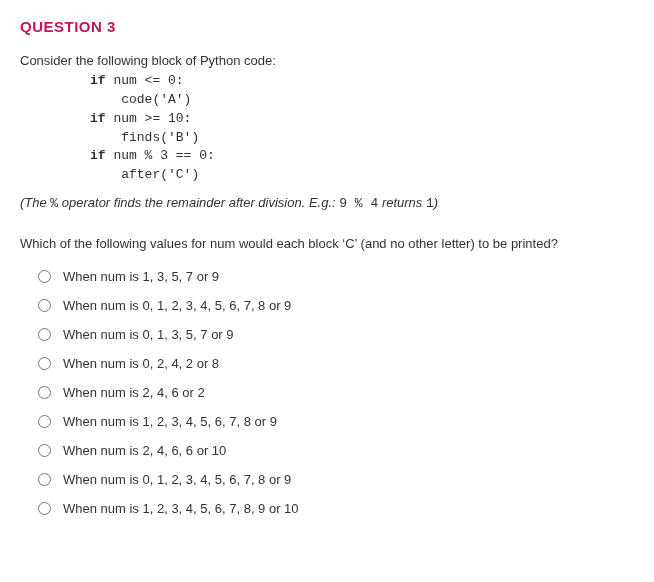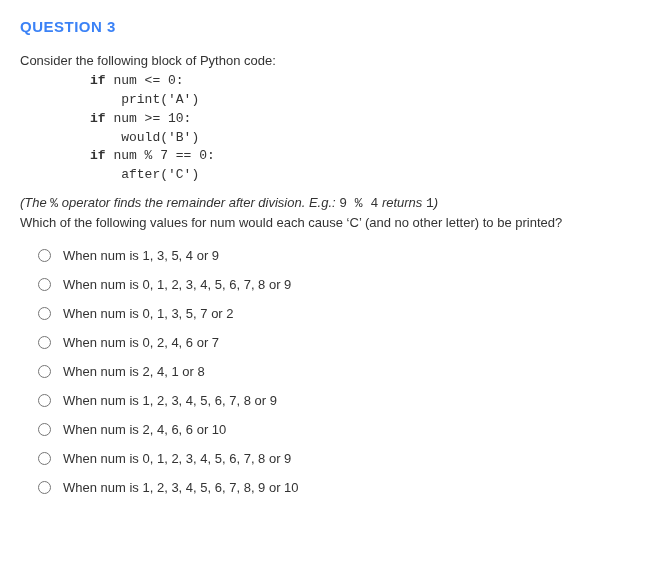--- a/index.html
+++ b/index.html
@@ -8,39 +8,39 @@
     color: #333;
     margin: 0;
     padding: 18px 20px;
     background: #fff;
     width: 654px;
     box-sizing: border-box;
   }
   h2 {
     font-size: 15px;
     font-weight: bold;
-    color: #3b82f6;
+    color: #be185d;
     letter-spacing: 0.5px;
     margin: 0 0 18px 0;
   }
   .intro {
     font-size: 13px;
   }
   .code-block {
     font-family: "Courier New", Courier, monospace;
     font-size: 13px;
     white-space: pre;
     line-height: 1.45;
     margin: 4px 0 10px 70px;
   }
   .kw { font-weight: bold; }
   .note {
     font-style: italic;
     font-size: 13px;
-    margin-bottom: 4px;
+    margin-bottom: 25px;
   }
   .prompt {
     font-size: 13px;
     margin-bottom: 18px;
   }
   .options {
     margin-left: 18px;
   }
   .option-row {
     display: flex;
@@ -55,50 +55,50 @@
   }
 </style>
 </head>
 <body>
 
 <h2>QUESTION 3</h2>
 
 <div class="intro">Consider the following block of Python code:</div>
 
 <div class="code-block"><span class="kw">if</span><span> num &lt;= 0:</span>
-<span>    print('A')</span>
+<span>    code('A')</span>
 <span class="kw">if</span><span> num &gt;= 10:</span>
-<span>    would('B')</span>
-<span class="kw">if</span><span> num % 7 == 0:</span>
+<span>    finds('B')</span>
+<span class="kw">if</span><span> num % 3 == 0:</span>
 <span>    after('C')</span></div>
 
 <div class="note"><span>(The </span><span style="font-style:normal;font-family:'Courier New',monospace">%</span><span> operator finds the remainder after division. E.g.: </span><span style="font-style:normal;font-family:'Courier New',monospace">9 % 4</span><span> returns </span><span style="font-style:normal;font-family:'Courier New',monospace">1</span><span>)</span></div>
 
-<div class="prompt">Which of the following values for num would each cause ‘C’ (and no other letter) to be printed?</div>
+<div class="prompt">Which of the following values for num would each block ‘C’ (and no other letter) to be printed?</div>
 
 <div class="options">
   <label class="option-row">
     <input type="radio" name="q3" style="">
-    <span>When num is 1, 3, 5, 4 or 9</span>
+    <span>When num is 1, 3, 5, 7 or 9</span>
   </label>
   <label class="option-row">
     <input type="radio" name="q3" style="">
     <span>When num is 0, 1, 2, 3, 4, 5, 6, 7, 8 or 9</span>
   </label>
   <label class="option-row">
     <input type="radio" name="q3" style="">
-    <span>When num is 0, 1, 3, 5, 7 or 2</span>
+    <span>When num is 0, 1, 3, 5, 7 or 9</span>
   </label>
   <label class="option-row">
     <input type="radio" name="q3" style="">
-    <span>When num is 0, 2, 4, 6 or 7</span>
+    <span>When num is 0, 2, 4, 2 or 8</span>
   </label>
   <label class="option-row">
     <input type="radio" name="q3" style="">
-    <span>When num is 2, 4, 1 or 8</span>
+    <span>When num is 2, 4, 6 or 2</span>
   </label>
   <label class="option-row">
     <input type="radio" name="q3" style="">
     <span>When num is 1, 2, 3, 4, 5, 6, 7, 8 or 9</span>
   </label>
   <label class="option-row">
     <input type="radio" name="q3" style="">
     <span>When num is 2, 4, 6, 6 or 10</span>
   </label>
   <label class="option-row">

